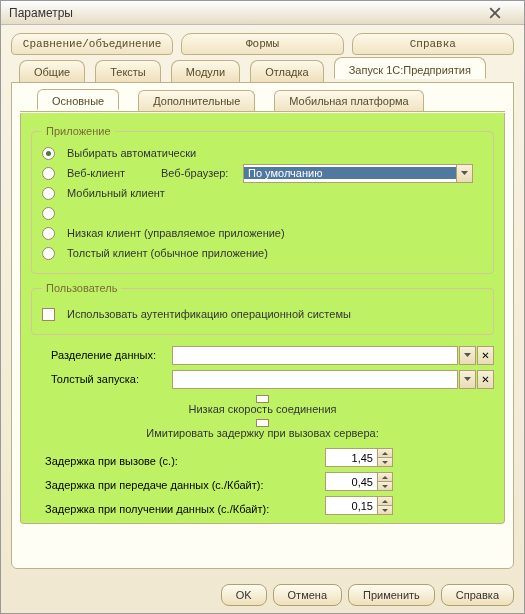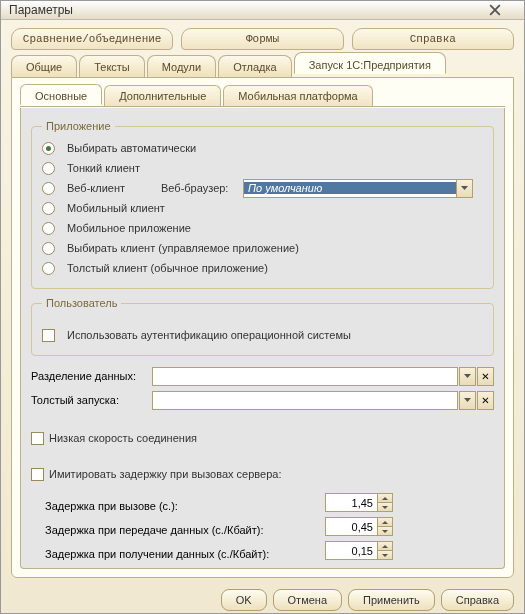--- a/index.html
+++ b/index.html
@@ -5,46 +5,46 @@
 * { box-sizing: border-box; }
 body { margin: 0; font-family: Arial, sans-serif; font-size: 11px; background: #f5f0e0; }
 .window { width: 525px; height: 614px; background: linear-gradient(to bottom, #f8f3e3, #f0e8d0); border: 1px solid #999; display: flex; flex-direction: column; }
 .titlebar { height: 24px; background: linear-gradient(to bottom, #fefefe, #e5dcc5); border-bottom: 1px solid #bbb; display: flex; align-items: center; padding: 0 19px 0 8px; }
 .titlebar .title { flex: 1; font-size: 12px; color: #333; }
 .titlebar .close { width: 20px; height: 18px; display: flex; align-items: center; justify-content: center; cursor: pointer; }
 .titlebar .close svg { width: 12px; height: 12px; }
 .content { flex: 1; padding: 8px 10px; display: flex; flex-direction: column; }
 .tabs-row { display: flex; gap: 8px; margin-bottom: 2px; font-family: Liberation Mono, monospace; }
 .tab1 { flex: 1; height: 22px; background: linear-gradient(to bottom, #fdf8e8, #f0e4c4); border: 1px solid #c0b088; border-radius: 10px 10px 4px 4px; display: flex; align-items: center; justify-content: center; color: #5a4a2a; cursor: pointer; font-size: 11px; }
-.tabs-row2 { display: flex; gap: 2px; margin-bottom: 0; }
+.tabs-row2 { display: flex; gap: 10px; margin-bottom: 0; margin-left: 8px; }
 .tab2 { height: 22px; padding: 0 14px; background: linear-gradient(to bottom, #fdf8e8, #eee0bb); border: 1px solid #c0b088; border-radius: 8px 8px 0 0; display: flex; align-items: center; justify-content: center; color: #5a4a2a; cursor: pointer; font-size: 11px; border-bottom: none; margin-top: 3px; }
 .tab2.active { background: #fffef5; margin-top: 0; padding-top: 3px; border-bottom: 1px solid #fffef5; position: relative; z-index: 2; }
 .tabs-row3 { display: flex; gap: 0; border-bottom: 1px solid #c0b088; position: relative; top: -1px; }
-.tab3 { height: 21px; padding: 0 14px; background: linear-gradient(to bottom, #fdf8e8, #f0e4c4); border: 1px solid #c0b088; border-radius: 6px 6px 0 0; display: flex; align-items: center; justify-content: center; color: #5a4a2a; cursor: pointer; font-size: 11px; margin-right: 2px; border-bottom: none; margin-top: 2px; }
+.tab3 { height: 21px; padding: 0 14px; background: linear-gradient(to bottom, #fdf8e8, #f0e4c4); border: 1px solid #c0b088; border-radius: 6px 6px 0 0; display: flex; align-items: center; justify-content: center; color: #5a4a2a; cursor: pointer; font-size: 11px; margin-right: 2px; border-bottom: none; margin-top: 2px; margin-left: 17px; }
 .tab3.active { background: #fffef5; margin-top: 0; padding-top: 2px; border-bottom: 1px solid #fffef5; position: relative; top: 1px; }
-.panel { background: #e5e5e5; border: 1px solid #c0b088; border-top: none; border-radius: 0 0 6px 6px; padding: 8px 10px; flex: 1; }
+.panel { background: #bef264; border: 1px solid #c0b088; border-top: none; border-radius: 0 0 6px 6px; padding: 8px 10px; flex: 1; }
 fieldset { border: 1px solid #d4c699; border-radius: 4px; margin: 4px 0 8px 0; padding: 6px 10px 10px 10px; }
 legend { color: #7a6a3a; padding: 0 4px; font-size: 11px; }
 .radio-row { display: flex; align-items: center; height: 20px; gap: 12px; }
 .radio { width: 13px; height: 13px; border: 1px solid #9a8a5a; border-radius: 50%; background: #fff; display: inline-flex; align-items: center; justify-content: center; cursor: pointer; }
 .radio.checked::after { content: ''; width: 5px; height: 5px; background: #4a7a3a; border-radius: 50%; }
 .checkbox { width: 13px; height: 13px; border: 1px solid #9a8a5a; background: #fff; display: inline-flex; align-items: center; justify-content: center; cursor: pointer; }
 .label { color: #333; }
 .combo { display: inline-flex; height: 19px; border: 1px solid #b0a070; background: #fff; align-items: center; }
-.combo .val { flex: 1; padding: 0 4px; font-style: italic; }
+.combo .val { flex: 1; padding: 0 4px; }
 .combo .val.sel { background: #5078a0; color: #fff; }
 .combo .arrow { width: 16px; height: 100%; background: linear-gradient(to bottom, #f8f0d8, #e8dcb8); border-left: 1px solid #b0a070; display: flex; align-items: center; justify-content: center; cursor: pointer; }
 .combo .arrow svg { width: 7px; height: 4px; }
 .form-row { display: flex; align-items: center; height: 24px; gap: 6px; }
-.form-row .lbl { width: 115px; }
+.form-row .lbl { width: 115px; margin-left: 20px; }
 .input-combo { display: flex; flex: 1; }
 .input-box { flex: 1; height: 19px; border: 1px solid #b0a070; background: #fff; }
 .btn-sm { width: 17px; height: 19px; border: 1px solid #b0a070; background: linear-gradient(to bottom, #f8f0d8, #e8dcb8); display: flex; align-items: center; justify-content: center; cursor: pointer; margin-left: 1px; font-size: 10px; }
 .btn-sm svg { width: 7px; height: 4px; }
-.check-row { display: flex; align-items: center; height: 20px; gap: 5px; margin-top: 16px; }
+.check-row { display: flex; align-items: center; height: 20px; margin-top: 4px; flex-direction: column; }
 .delay-group { margin-left: 14px; margin-top: 4px; }
 .delay-row { display: flex; align-items: flex-end; height: 24px; }
 .delay-row .dlbl { width: 280px; }
 .spin { display: flex; width: 70px; height: 19px; }
 .spin input { width: 53px; border: 1px solid #b0a070; text-align: right; padding: 0 4px; font-size: 11px; background: #fff; }
 .spin .spinbtns { width: 15px; display: flex; flex-direction: column; }
 .spin .sb { flex: 1; border: 1px solid #b0a070; background: linear-gradient(to bottom, #f8f0d8, #e8dcb8); display: flex; align-items: center; justify-content: center; cursor: pointer; border-left: none; }
 .spin .sb:first-child { border-bottom: none; }
 .spin .sb svg { width: 6px; height: 3px; }
 .footer { height: 36px; display: flex; align-items: center; justify-content: flex-end; padding: 0 10px; gap: 6px; }
@@ -84,56 +84,51 @@
         <div class="tab3">Мобильная платформа</div>
       </div>
       <div class="panel" style="border-radius:0 0 4px 4px;">
         <fieldset>
           <legend>Приложение</legend>
           <div class="radio-row">
               <span class="radio checked"></span>
               <span class="label">Выбирать автоматически</span>
             </div>
           <div class="radio-row">
-              <span class="radio"></span>
-              <span class="label">Тонкий клиент</span>
-            </div>
-          <div class="radio-row">
             <span class="radio"></span>
             <span class="label" style="width:82px">Веб-клиент</span>
             <span class="label" style="width:70px">Веб-браузер:</span>
             <div class="combo" style="width:230px">
               <span class="val sel">По умолчанию</span>
               <span class="arrow">
                   <svg viewBox="0 0 7 4">
                     <path d="M0 0 L3.5 4 L7 0 Z" fill="#555"></path>
                   </svg>
                 </span>
             </div>
           </div>
           <div class="radio-row">
               <span class="radio"></span>
               <span class="label">Мобильный клиент</span>
             </div>
           <div class="radio-row">
               <span class="radio"></span>
-              <span class="label">Мобильное приложение</span>
-            </div>
-          <div class="radio-row">
-              <span class="radio"></span>
-              <span class="label">Выбирать клиент (управляемое приложение)</span>
+            </div>
+          <div class="radio-row">
+              <span class="radio"></span>
+              <span class="label">Низкая клиент (управляемое приложение)</span>
             </div>
           <div class="radio-row">
               <span class="radio"></span>
               <span class="label">Толстый клиент (обычное приложение)</span>
             </div>
         </fieldset>
         <fieldset>
           <legend>Пользователь</legend>
-          <div class="radio-row" style="margin-top:10px">
+          <div class="radio-row" style="margin-top:4px">
               <span class="checkbox"></span>
               <span class="label">Использовать аутентификацию операционной системы</span>
             </div>
         </fieldset>
         <div class="form-row">
           <span class="lbl">Разделение данных:</span>
           <div class="input-combo">
             <div class="input-box"></div>
             <div class="btn-sm">
                 <svg viewBox="0 0 7 4">

